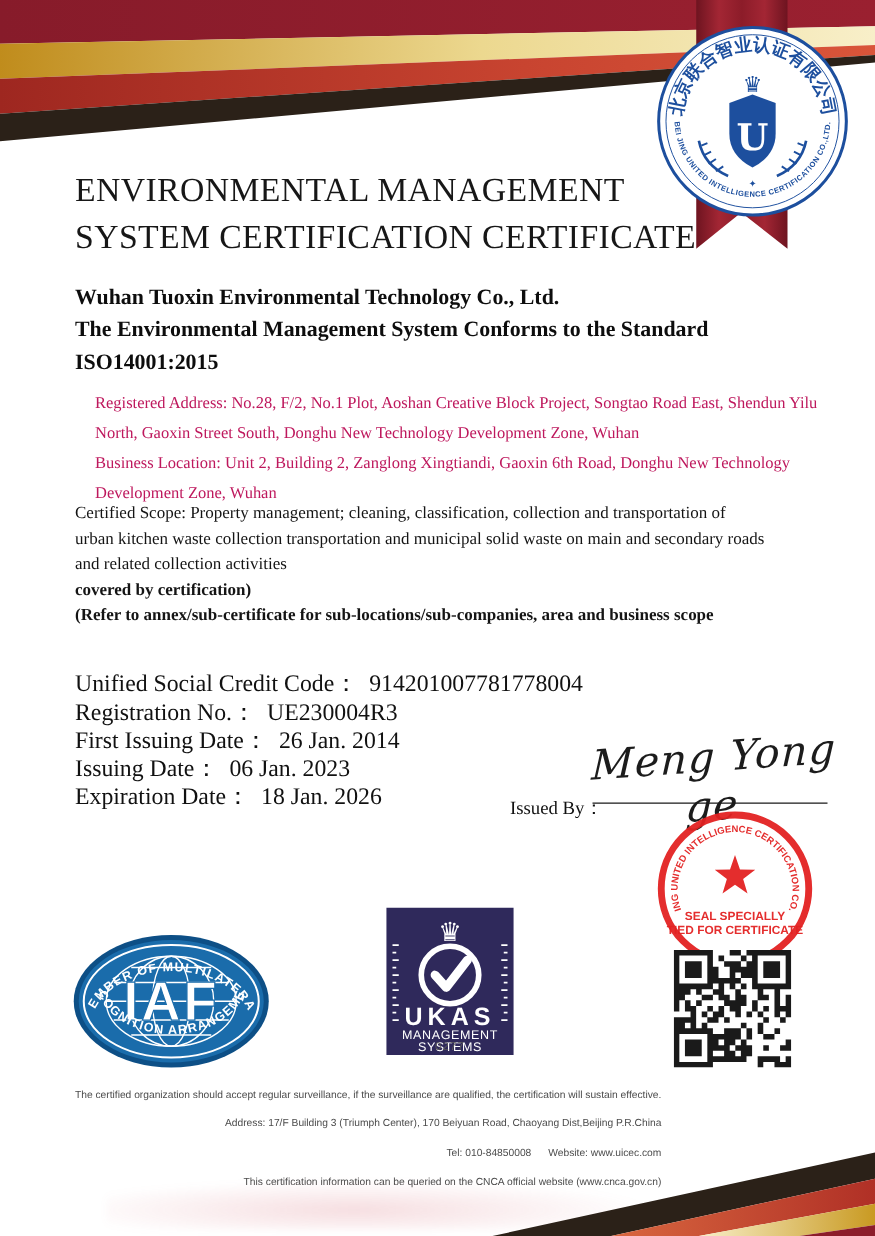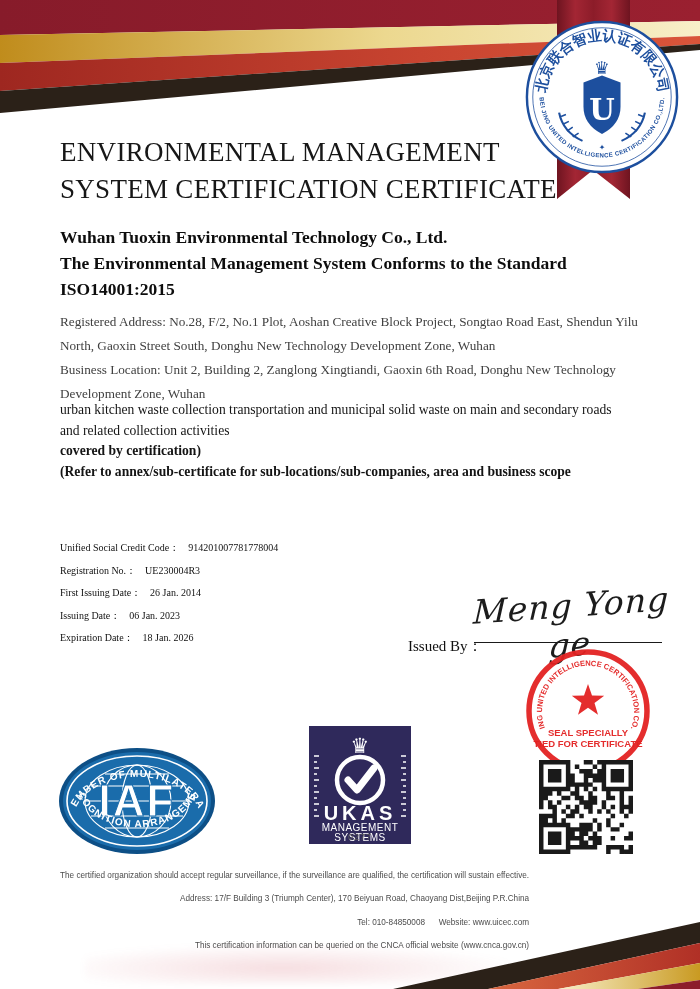--- a/index.html
+++ b/index.html
@@ -3,26 +3,26 @@
 <meta charset="utf-8">
 <style>
   html,body{margin:0;padding:0;background:#e9e9e9;}
   .page{position:relative;width:700px;height:989px;margin:0 auto;background:#ffffff;overflow:hidden;
         font-family:"Liberation Serif",serif;color:#151515;}
   .abs{position:absolute;}
   svg{display:block;}
 
   .title{left:60px;top:134px;font-size:27px;line-height:37px;font-weight:400;color:#171717;letter-spacing:.3px;}
   .company{left:60px;top:224px;font-size:17.5px;line-height:26px;font-weight:bold;color:#0d0d0d;}
-  .addr{left:60px;top:310px;font-size:13.2px;color:#404040;}
+  .addr{left:76px;top:310px;font-size:13.2px;color:#be185d;}
   .addr div{height:24px;line-height:24px;white-space:nowrap;}
   .scope{left:60px;top:400px;font-size:13.6px;color:#141414;}
   .scope div{height:20.5px;line-height:20.5px;white-space:nowrap;}
   .scope .b{font-weight:bold;}
-  .details{left:60px;top:537px;font-size:10px;color:#111;}
+  .details{left:60px;top:537px;font-size:19px;color:#111;}
   .details .row{height:22.5px;line-height:22.5px;white-space:nowrap;}
   .details .val{margin-left:9px;}
   .issuedby{left:408px;top:637px;font-size:15px;color:#111;white-space:nowrap;}
   .signature{left:468px;top:586px;width:205px;text-align:center;font-size:33px;
              font-family:"DejaVu Serif",serif;font-style:italic;font-weight:300;color:#1c1c1c;
              transform:rotate(-4deg) skewX(-6deg);letter-spacing:1px;}
   .sig-line{left:474px;top:642px;width:188px;border-top:1.7px solid #1a1a1a;}
   .ukas-num{left:309px;top:832px;width:102px;text-align:center;font-family:"Liberation Sans",sans-serif;
             font-size:9px;color:#585858;letter-spacing:1px;}
   .footer{left:60px;top:869px;font-family:"Liberation Sans",sans-serif;font-size:8.2px;color:#4c4c4c;}
@@ -101,20 +101,21 @@
   </div>
 
   <div class="abs addr">
     <div>Registered Address: No.28, F/2, No.1 Plot, Aoshan Creative Block Project, Songtao Road East, Shendun Yilu</div>
     <div>North, Gaoxin Street South, Donghu New Technology Development Zone, Wuhan</div>
     <div>Business Location: Unit 2, Building 2, Zanglong Xingtiandi, Gaoxin 6th Road, Donghu New Technology</div>
     <div>Development Zone, Wuhan</div>
   </div>
 
   <div class="abs scope">
+    <div>Certified Scope: Property management; cleaning, classification, collection and transportation of</div>
     <div>urban kitchen waste collection transportation and municipal solid waste on main and secondary roads</div>
     <div>and related collection activities</div>
     <div class="b">covered by certification)</div>
     <div class="b">(Refer to annex/sub-certificate for sub-locations/sub-companies, area and business scope</div>
   </div>
 
   <div class="abs details">
     <div class="row">
       <span>Unified Social Credit Code：</span><span class="val">914201007781778004</span>
     </div>

